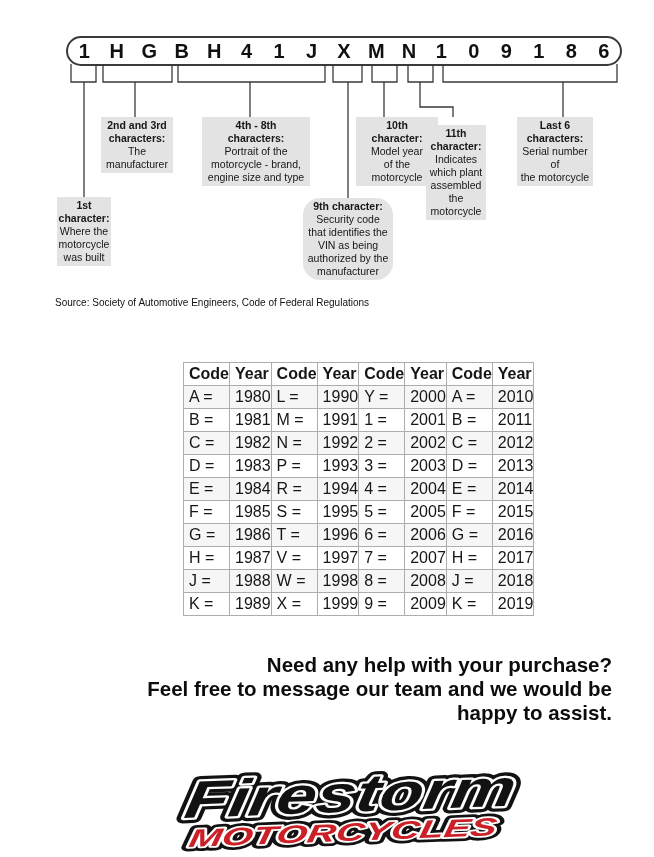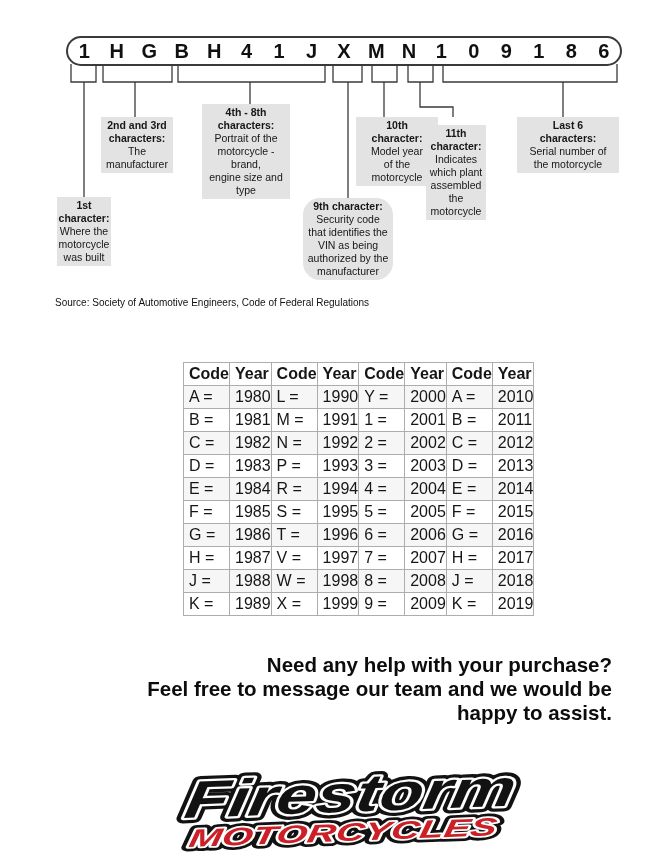--- a/index.html
+++ b/index.html
@@ -100,21 +100,21 @@
 was built</div>
   </div>
 
   <div class="label-box" style="left:101px;top:117px;width:72px;min-height:50px;">
     <div class="lb-title">2nd and 3rd
 characters:</div>
     <div class="lb-body">The
 manufacturer</div>
   </div>
 
-  <div class="label-box" style="left:202px;top:104px;width:88px;min-height:64px;">
+  <div class="label-box" style="left:202px;top:117px;width:108px;min-height:64px;">
     <div class="lb-title">4th - 8th
 characters:</div>
     <div class="lb-body">Portrait of the
 motorcycle - brand,
 engine size and type</div>
   </div>
 
   <div class="label-box" style="left:303px;top:198px;width:90px;min-height:78px;border-radius:17px;">
     <div class="lb-title">9th character:</div>
     <div class="lb-body">Security code
@@ -135,21 +135,21 @@
   <div class="label-box" style="left:426px;top:117px;width:60px;min-height:90px;margin-top:8px;">
     <div class="lb-title">11th
 character:</div>
     <div class="lb-body">Indicates
 which plant
 assembled
 the
 motorcycle</div>
   </div>
 
-  <div class="label-box" style="left:517px;top:117px;width:102px;min-height:48px;">
+  <div class="label-box" style="left:517px;top:117px;width:76px;min-height:48px;">
     <div class="lb-title">Last 6
 characters:</div>
     <div class="lb-body">Serial number of
 the motorcycle</div>
   </div>
 
   <div class="source-note">Source:  Society of Automotive Engineers, Code of Federal Regulations</div>
 
   <table class="year-table">
     <colgroup>

